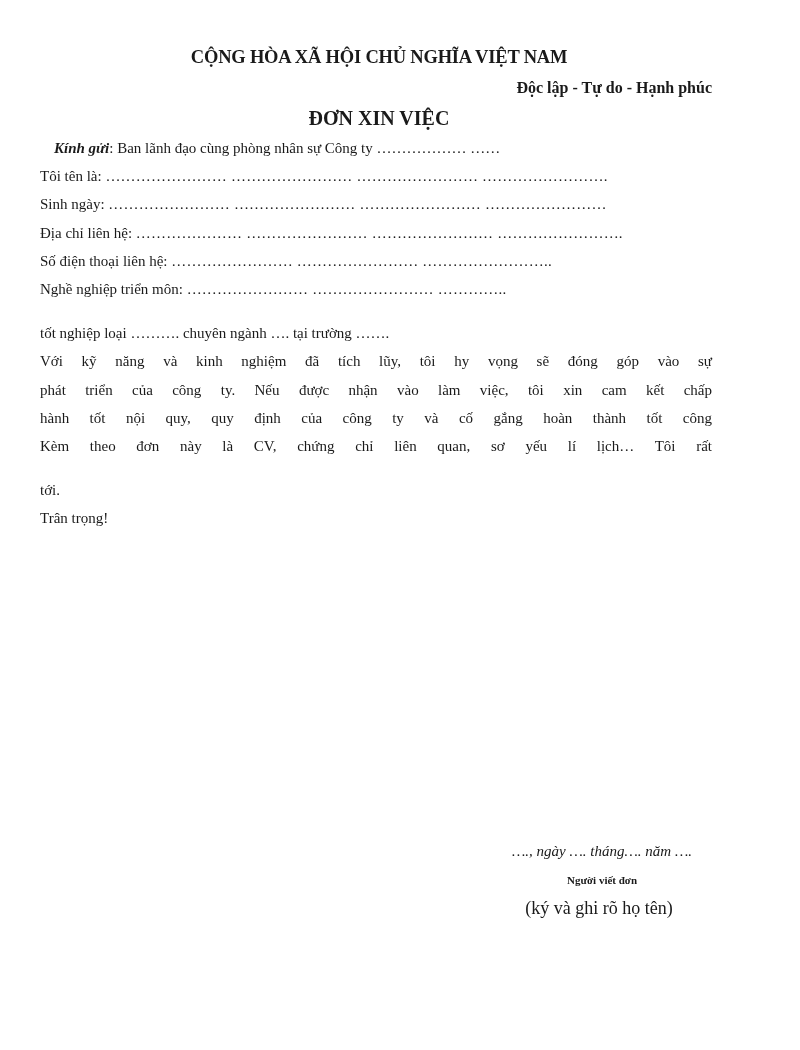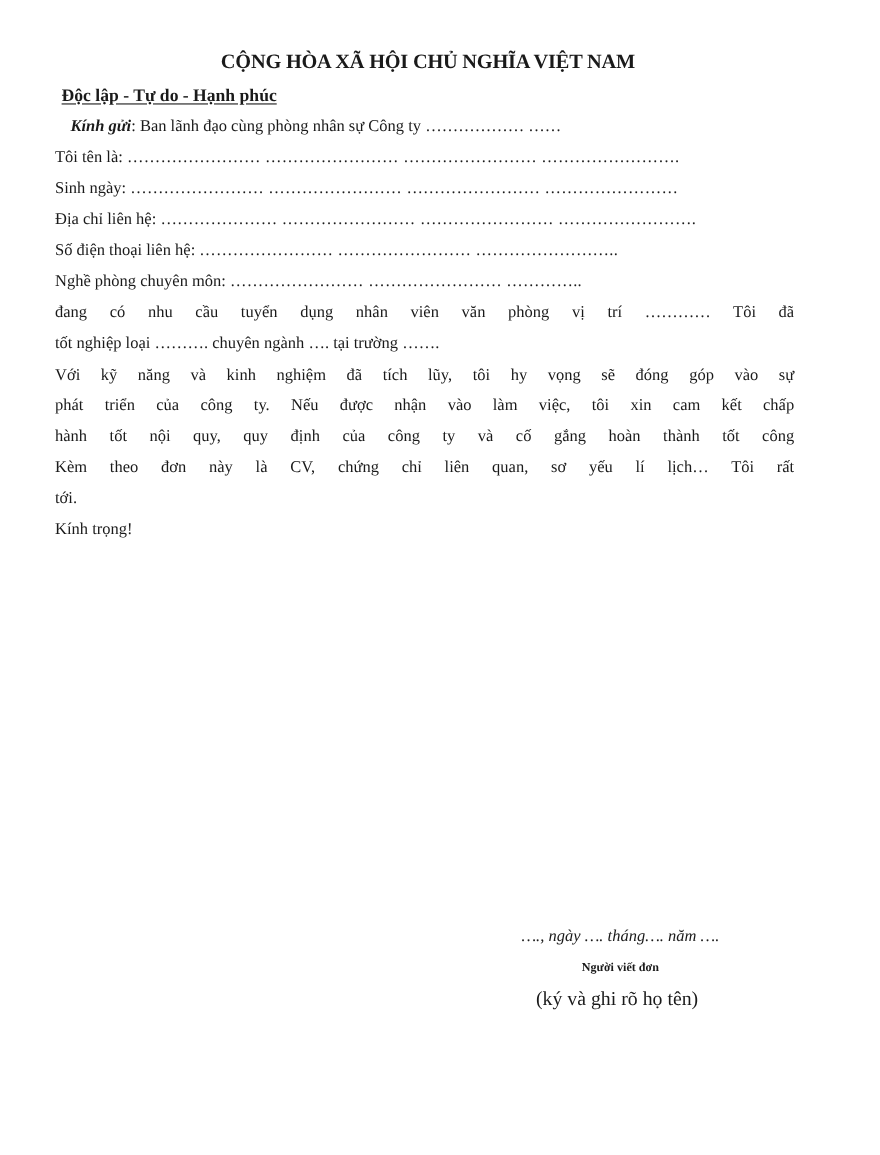--- a/index.html
+++ b/index.html
@@ -10,40 +10,39 @@
     body {
       width: 800px;
       height: 1050px;
       position: relative;
       overflow: hidden;
       font-family: "Liberation Serif", "DejaVu Serif", serif;
       color: #1a1a1a;
     }
     .page {
       position: absolute;
-      left: 50px;
+      left: 40px;
       top: 40px;
       width: 672px;
     }
     .nat-title {
       text-align: center;
       font-weight: bold;
       font-size: 18.5px;
       letter-spacing: -0.2px;
       margin: 0;
       padding-left: 6px;
       height: 30px;
       line-height: 30px;
       margin-top: 2px;
     }
     .motto {
-      text-align: left;
+      text-align: right;
       font-weight: bold;
       font-size: 16px;
-      text-decoration: underline;
       text-underline-offset: 2px;
       margin: 0;
       padding-left: 6px;
       height: 26px;
       line-height: 26px;
       margin-top: 3px;
     }
     .doc-title {
       text-align: center;
       font-weight: bold;
@@ -80,29 +79,30 @@
     }
     .para .row {
       display: block;
       text-align: justify;
       text-align-last: justify;
       height: 28.2px;
       white-space: nowrap;
     }
     .para .row.last {
       text-align-last: left;
+      margin-top: 16px;
     }
     .closing {
       font-size: 15px;
       line-height: 28.2px;
       height: 28.2px;
     }
     .sign-block {
       position: absolute;
-      left: 414px;
+      left: 452px;
       top: 836px;
       width: 300px;
       text-align: center;
     }
     .sign-date {
       font-style: italic;
       font-size: 15px;
       height: 30px;
       line-height: 30px;
     }
@@ -119,57 +119,57 @@
       padding-right: 6px;
     }
   </style>
 </head>
 <body>
 
 <div class="page">
 
   <h1 class="nat-title">CỘNG HÒA XÃ HỘI CHỦ NGHĨA VIỆT NAM</h1>
   <h2 class="motto">Độc lập - Tự do - Hạnh phúc</h2>
+  <h3 class="doc-title">ĐƠN XIN VIỆC</h3>
 
   <div class="line greeting">
     <span class="lbl">Kính gửi</span><span>: Ban lãnh đạo cùng phòng nhân sự Công ty ……………… ……</span>
   </div>
 
   <div class="line">
     <span>Tôi tên là: </span><span class="dots">…………………… …………………… …………………… …………………….</span>
   </div>
   <div class="line">
     <span>Sinh ngày: </span><span class="dots">…………………… …………………… …………………… ……………………</span>
   </div>
   <div class="line">
     <span>Địa chỉ liên hệ: </span><span class="dots">………………… …………………… …………………… …………………….</span>
   </div>
   <div class="line">
     <span>Số điện thoại liên hệ: </span><span class="dots">…………………… …………………… ……………………..</span>
   </div>
   <div class="line">
-    <span>Nghề phòng chuyên môn: </span><span class="dots">…………………… …………………… …………..</span>
+    <span>Nghề nghiệp triển môn: </span><span class="dots">…………………… …………………… …………..</span>
   </div>
 
   <p class="para">
-    <span class="row">đang có nhu cầu tuyển dụng nhân viên văn phòng vị trí ………… Tôi đã</span>
     <span class="row last">tốt nghiệp loại ………. chuyên ngành …. tại trường …….</span>
   </p>
 
   <p class="para">
     <span class="row">Với kỹ năng và kinh nghiệm đã tích lũy, tôi hy vọng sẽ đóng góp vào sự</span>
     <span class="row">phát triển của công ty. Nếu được nhận vào làm việc, tôi xin cam kết chấp</span>
     <span class="row">hành tốt nội quy, quy định của công ty và cố gắng hoàn thành tốt công</span>
   </p>
 
   <p class="para">
     <span class="row">Kèm theo đơn này là CV, chứng chỉ liên quan, sơ yếu lí lịch… Tôi rất</span>
     <span class="row last">tới.</span>
   </p>
 
-  <div class="closing">Kính trọng!</div>
+  <div class="closing">Trân trọng!</div>
 </div>
 
 <div class="sign-block">
   <div class="sign-date">…., ngày …. tháng…. năm ….</div>
   <div class="sign-title">Người viết đơn</div>
   <div class="sign-note">(ký và ghi rõ họ tên)</div>
 </div>
 
 </body></html>

